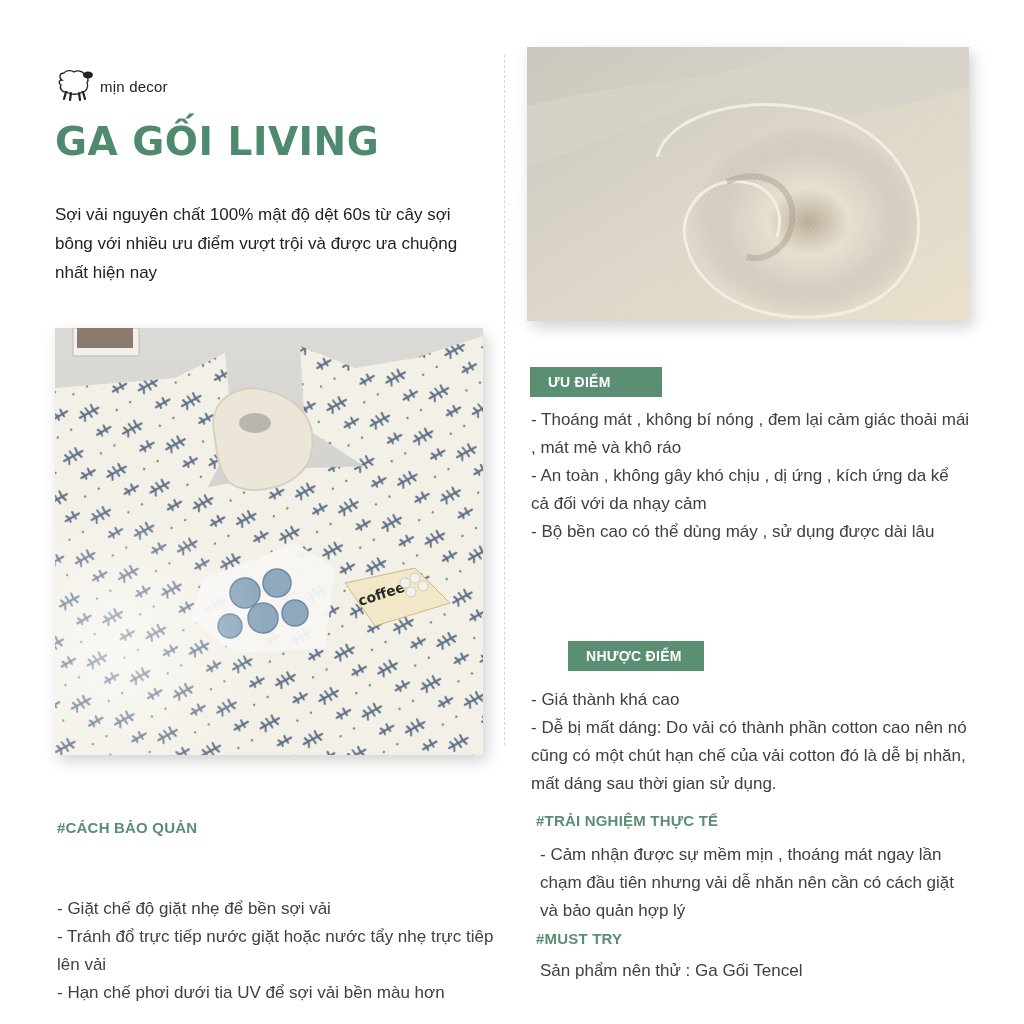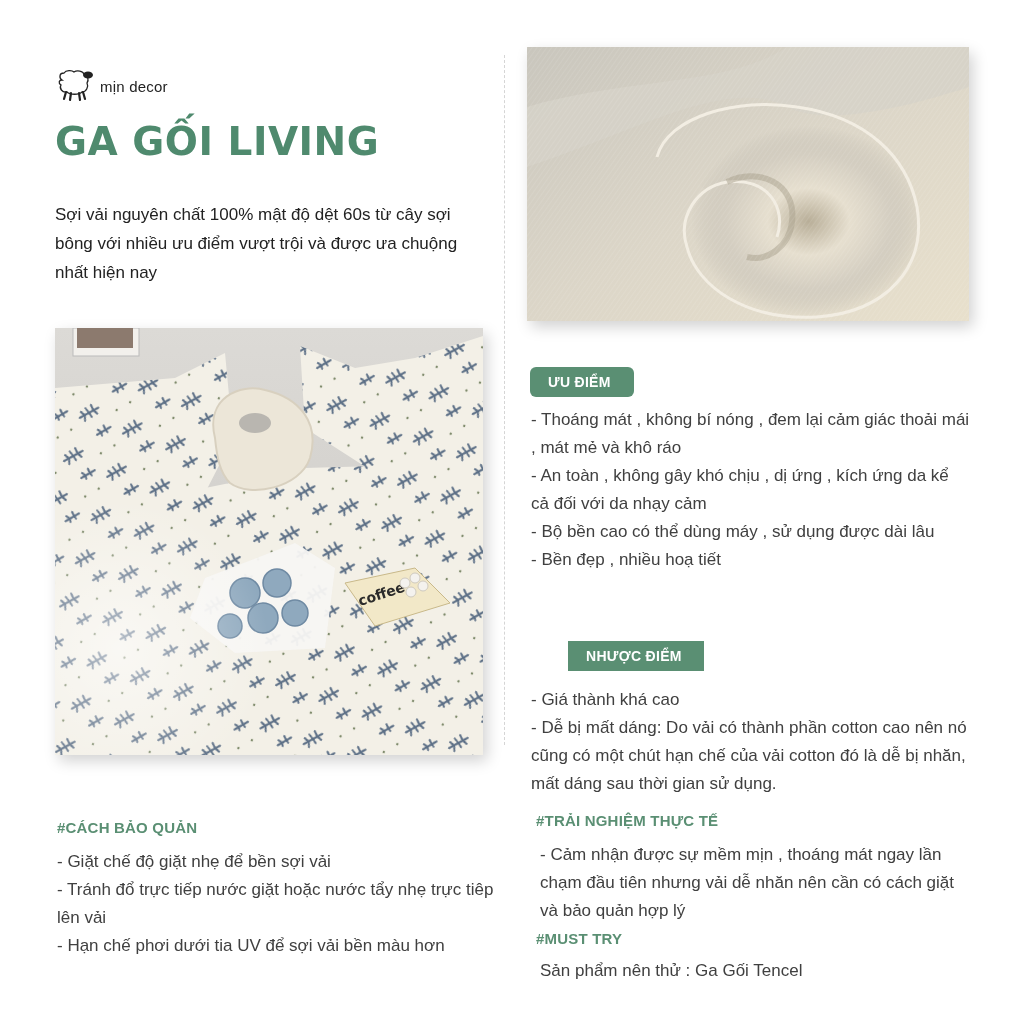--- a/index.html
+++ b/index.html
@@ -14,27 +14,27 @@
 
     .intro { position: absolute; left: 55px; top: 200px; width: 430px; font-size: 17px; line-height: 29px; color: #222; }
 
     .photo { position: absolute; overflow: hidden; box-shadow: 4px 6px 14px rgba(0,0,0,0.18); }
     .photo-bed { left: 55px; top: 328px; width: 428px; height: 427px; background: #ece9e2; }
     .photo-fabric { left: 527px; top: 47px; width: 442px; height: 274px; }
 
     .divider { position: absolute; left: 504px; top: 55px; width: 0; height: 690px; border-left: 1.5px dashed #d5d5d5; }
 
     .badge { position: absolute; left: 530px; height: 30px; background: #5a8f73; color: #fff; font-weight: 700; font-size: 14px; display: flex; align-items: center; padding-left: 18px; letter-spacing: 0.3px; }
-    .badge-pros { top: 367px; width: 104px; border-radius: 6px; }
+    .badge-pros { top: 367px; width: 132px; }
     .badge-cons { top: 641px; width: 136px; margin-left: 38px; }
 
     .list { position: absolute; font-size: 17px; line-height: 28px; color: #404040; }
     .list-pros { left: 531px; top: 406px; width: 440px; }
     .list-cons { left: 531px; top: 686px; width: 440px; }
-    .list-care { left: 57px; top: 848px; width: 440px; }
+    .list-care { left: 57px; top: 895px; width: 440px; }
     .list-exp { left: 540px; top: 841px; width: 430px; }
     .list-must { left: 540px; top: 957px; width: 430px; }
 
     .hashtag { position: absolute; font-size: 15px; font-weight: 700; color: #5a8f73; letter-spacing: 0.2px; }
     .hash-care { left: 57px; top: 819px; }
     .hash-exp { left: 536px; top: 812px; }
     .hash-must { left: 536px; top: 930px; }
 
     .list p { margin: 0; }
   </style>
@@ -131,21 +131,20 @@
     <path d="M200 135 C230 120 270 135 265 175 C262 200 240 215 220 210" fill="none" stroke="#a89f8c" stroke-width="6" opacity="0.5"></path>
     <rect width="442" height="274" fill="url(#twill)"></rect>
   </svg>
 </div>
 
 <div class="badge badge-pros">ƯU ĐIỂM</div>
 <div class="list list-pros">
   <p>- Thoáng mát , không bí nóng , đem lại cảm giác thoải mái , mát mẻ và khô ráo</p>
   <p>- An toàn , không gây khó chịu , dị ứng , kích ứng da kể cả đối với da nhạy cảm</p>
   <p>- Bộ bền cao có thể dùng máy , sử dụng được dài lâu</p>
-  <p>- Bền đẹp , nhiều hoạ tiết</p>
 </div>
 
 <div class="badge badge-cons">NHƯỢC ĐIỂM</div>
 <div class="list list-cons">
   <p>- Giá thành khá cao</p>
   <p>- Dễ bị mất dáng: Do vải có thành phần cotton cao nên nó cũng có một chút hạn chế của vải cotton đó là dễ bị nhăn, mất dáng sau thời gian sử dụng.</p>
 </div>
 
 <div class="hashtag hash-care">#CÁCH BẢO QUẢN</div>
 <div class="list list-care">

